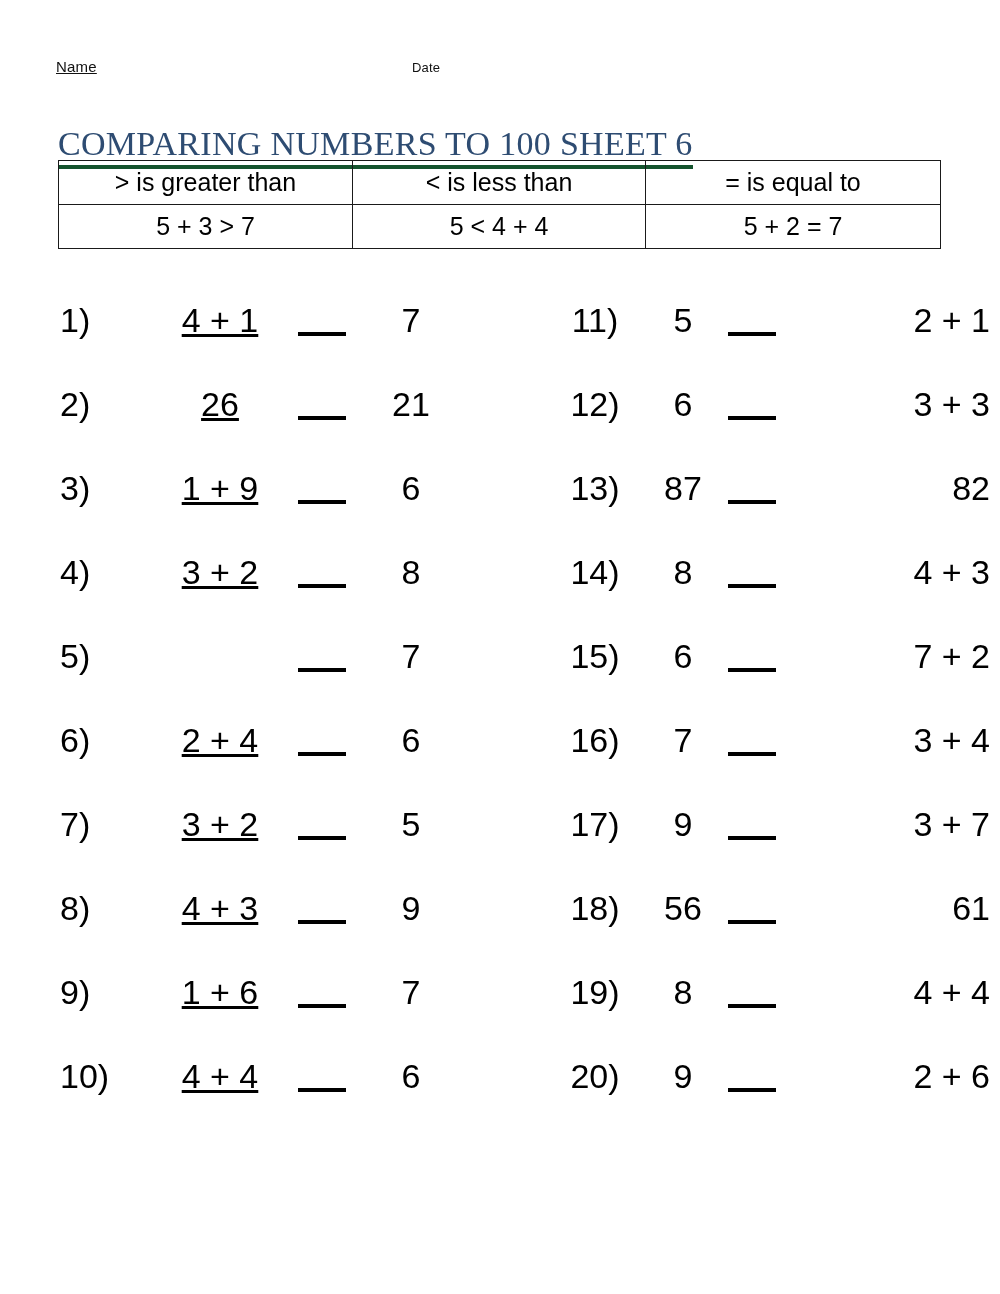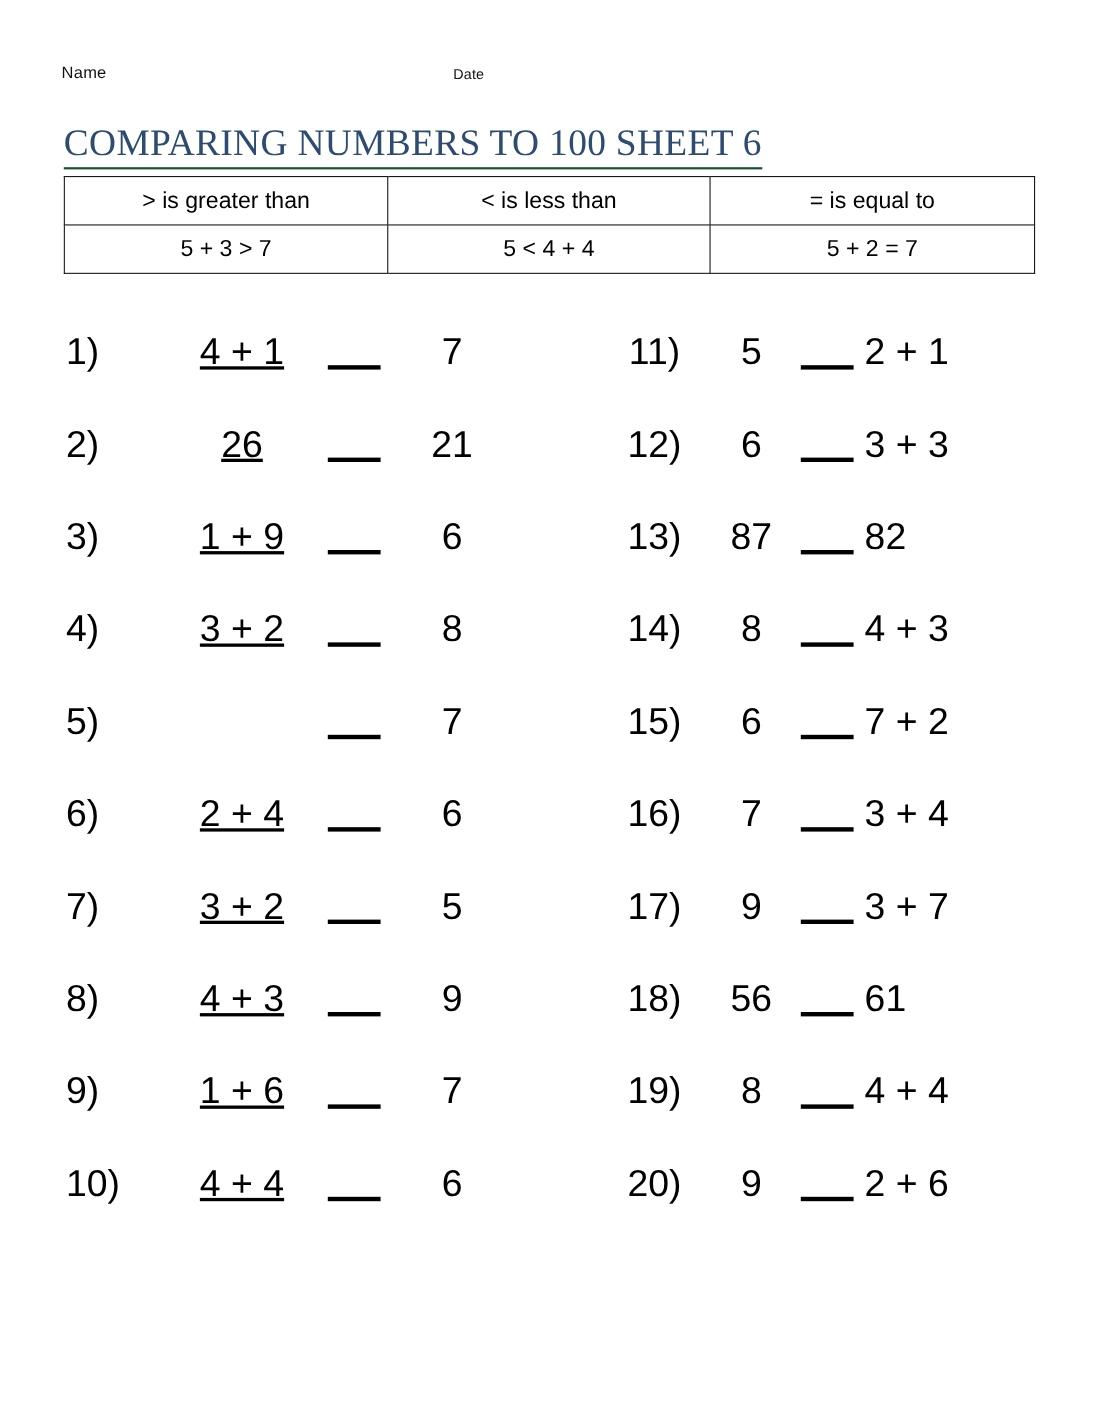--- a/index.html
+++ b/index.html
@@ -25,51 +25,51 @@
     height: 22px;
   }
   .hdr-label {
     position: absolute;
     font-size: 15px;
     font-family: "Liberation Sans", sans-serif;
     color: #111111;
     letter-spacing: .2px;
     white-space: nowrap;
   }
-  .hdr-name { left: 0px; top: 0px; }
+  .hdr-name { left: 0px; top: 0px; text-decoration: underline; }
   .hdr-date { left: 356px; top: 2px; font-size: 13px; }
 
   
   .title {
     position: absolute;
     left: 58px;
-    top: 111px;
+    top: 124px;
     font-family: "Liberation Serif", serif;
     font-size: 34px;
     line-height: 40px;
     color: #2e4c72;
     white-space: nowrap;
-    border-bottom: 2px solid #14532d;
+    border-bottom: 4px solid #14532d;
     padding-bottom: 1px;
     letter-spacing: .3px;
   }
 
   
   .legend {
     position: absolute;
     left: 58px;
     top: 160px;
     width: 882px;
     border-collapse: collapse;
     table-layout: fixed;
   }
   .legend td {
     border: 1.4px solid #1a1a1a;
     text-align: center;
-    font-size: 21px;
+    font-size: 25px;
     font-family: "Liberation Sans", sans-serif;
     color: #000;
     padding: 0;
     height: 43px;
     vertical-align: middle;
     white-space: nowrap;
   }
   .legend col.c1 { width: 294px; }
   .legend col.c2 { width: 293px; }
   .legend col.c3 { width: 295px; }
@@ -96,21 +96,21 @@
   }
   
   .L .num   { left: 60px;  width: 72px;  text-align: left; }
   .L .lhs   { left: 140px; width: 160px; text-align: center; text-decoration: underline; }
   .L .blank { left: 298px; width: 52px; }
   .L .rhs   { left: 352px; width: 118px; text-align: center; }
   
   .R .num   { left: 552px; width: 86px;  text-align: center; }
   .R .lhs   { left: 630px; width: 106px; text-align: center; }
   .R .blank { left: 728px; width: 52px; }
-  .R .rhs   { left: 786px; width: 158px; text-align: left; }
+  .R .rhs   { left: 832px; width: 158px; text-align: right; }
 
   .blank-line {
     display: block;
     width: 48px;
     height: 4px;
     background: #000;
     margin-top: 34px;
   }
 
   .col-left, .col-right {

